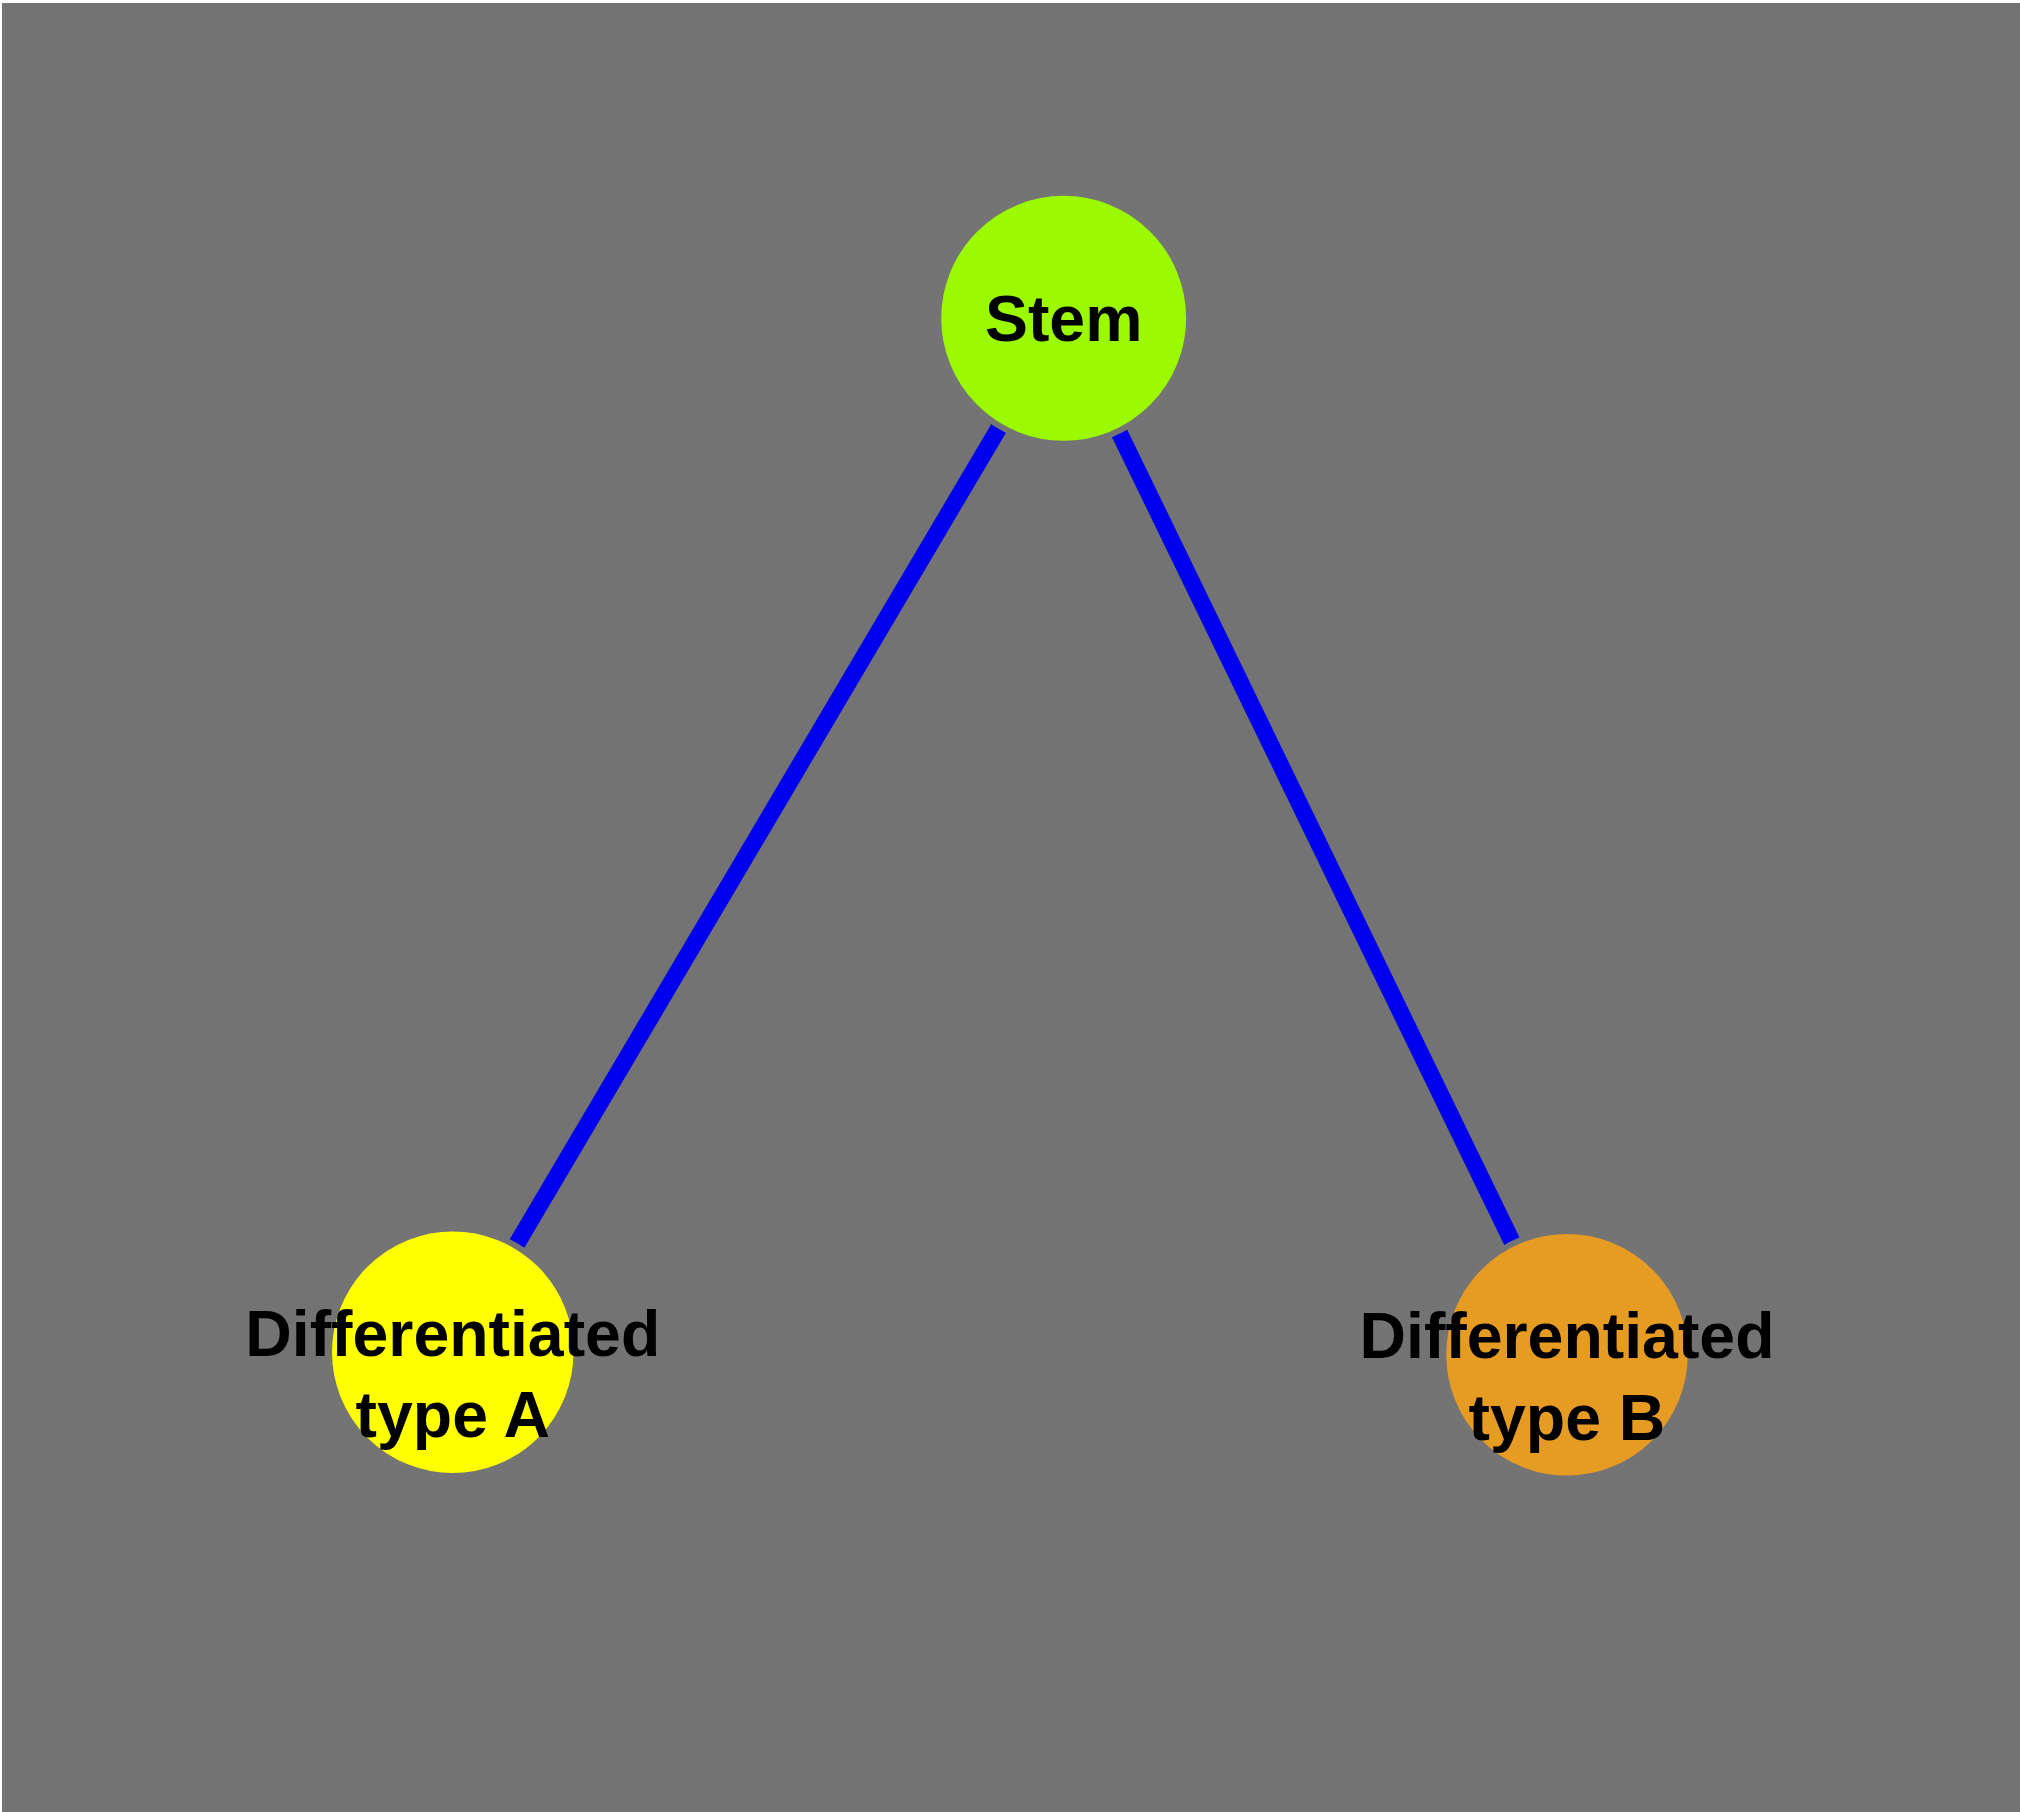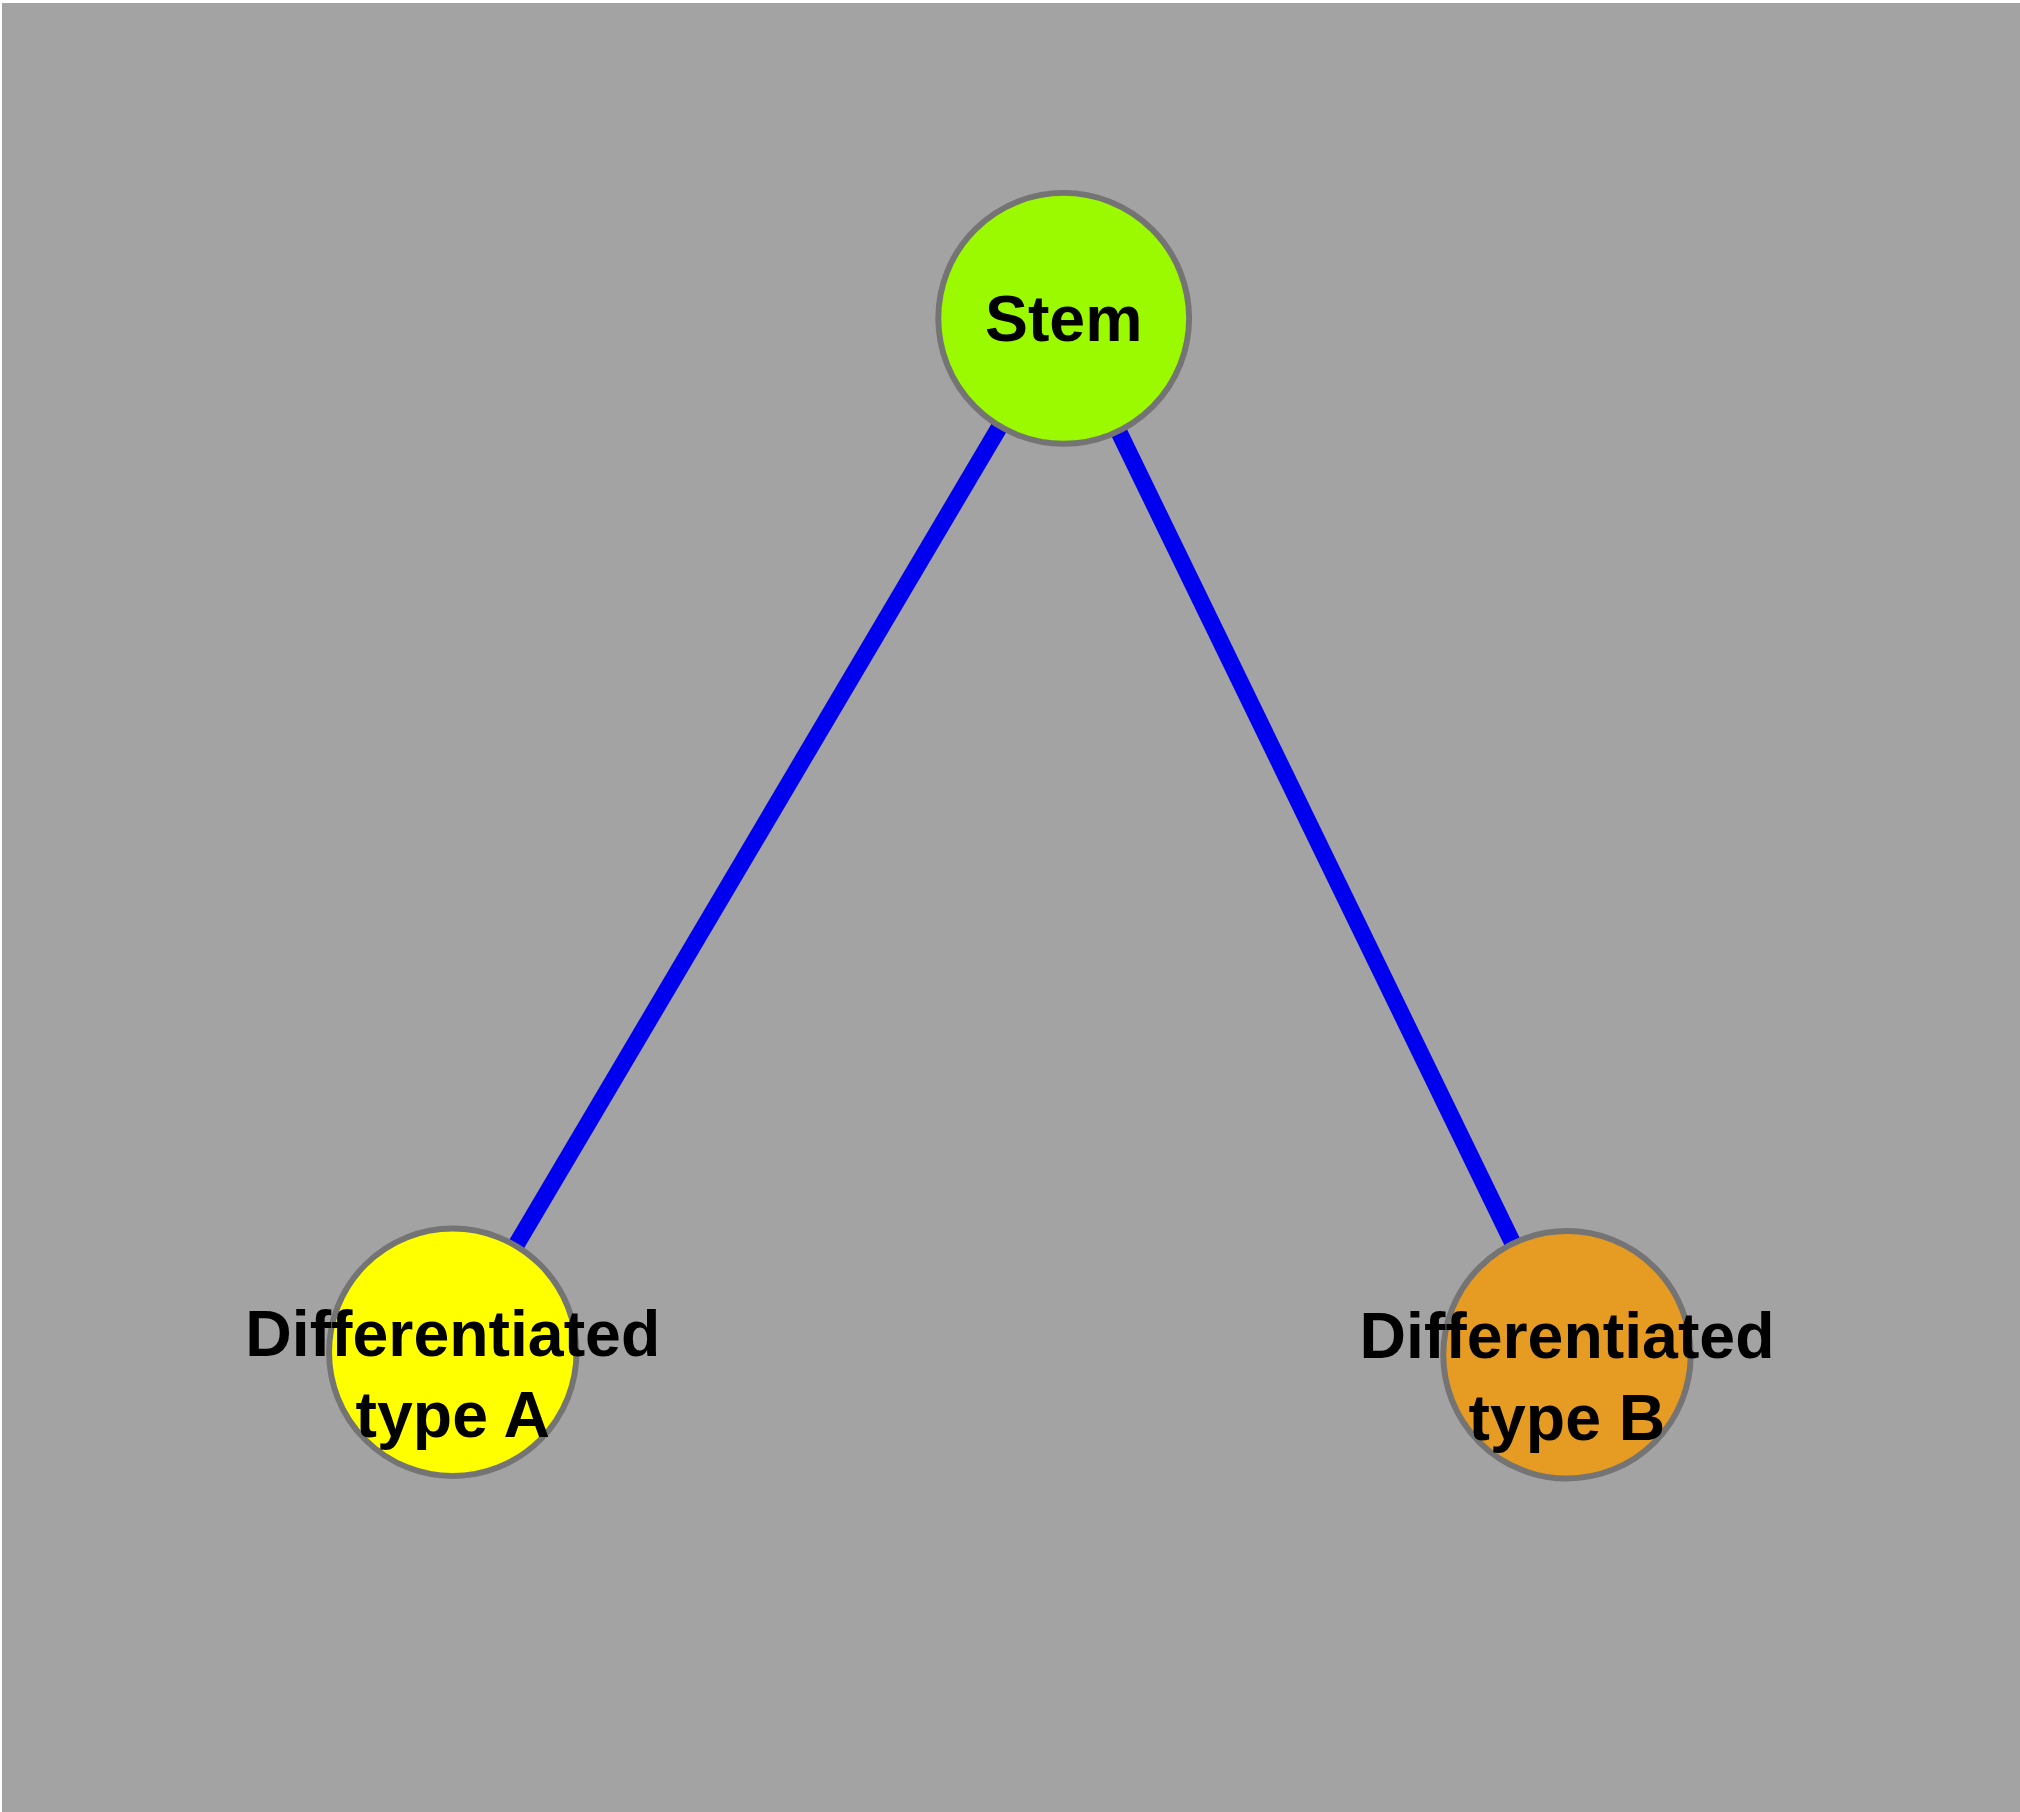--- a/index.html
+++ b/index.html
@@ -33,21 +33,21 @@
   .node-label {
     font-family: "Liberation Sans", sans-serif;
     font-size: 76px;
     font-weight: bold;
     text-anchor: middle;
   }
 </style>
 </head>
 <body>
 
-<div class="canvas" style="background-color: #a3a3a3;">
+<div class="canvas" style="background-color: #737373;">
 
   <svg viewBox="0 0 2382 2134" preserveAspectRatio="none">
 
     <line class="edge" x1="1253" y1="372" x2="532" y2="1592" stroke="#0000EE"></line>
 
     <line class="edge" x1="1253" y1="372" x2="1847" y2="1595" stroke="#0000EE"></line>
 
     <g>
       <circle class="node-circle" cx="1253" cy="372" r="148" fill="#9CFA00" stroke="#747474"></circle>
       <text class="node-label" x="1253" y="399" fill="#000000">Stem</text>

